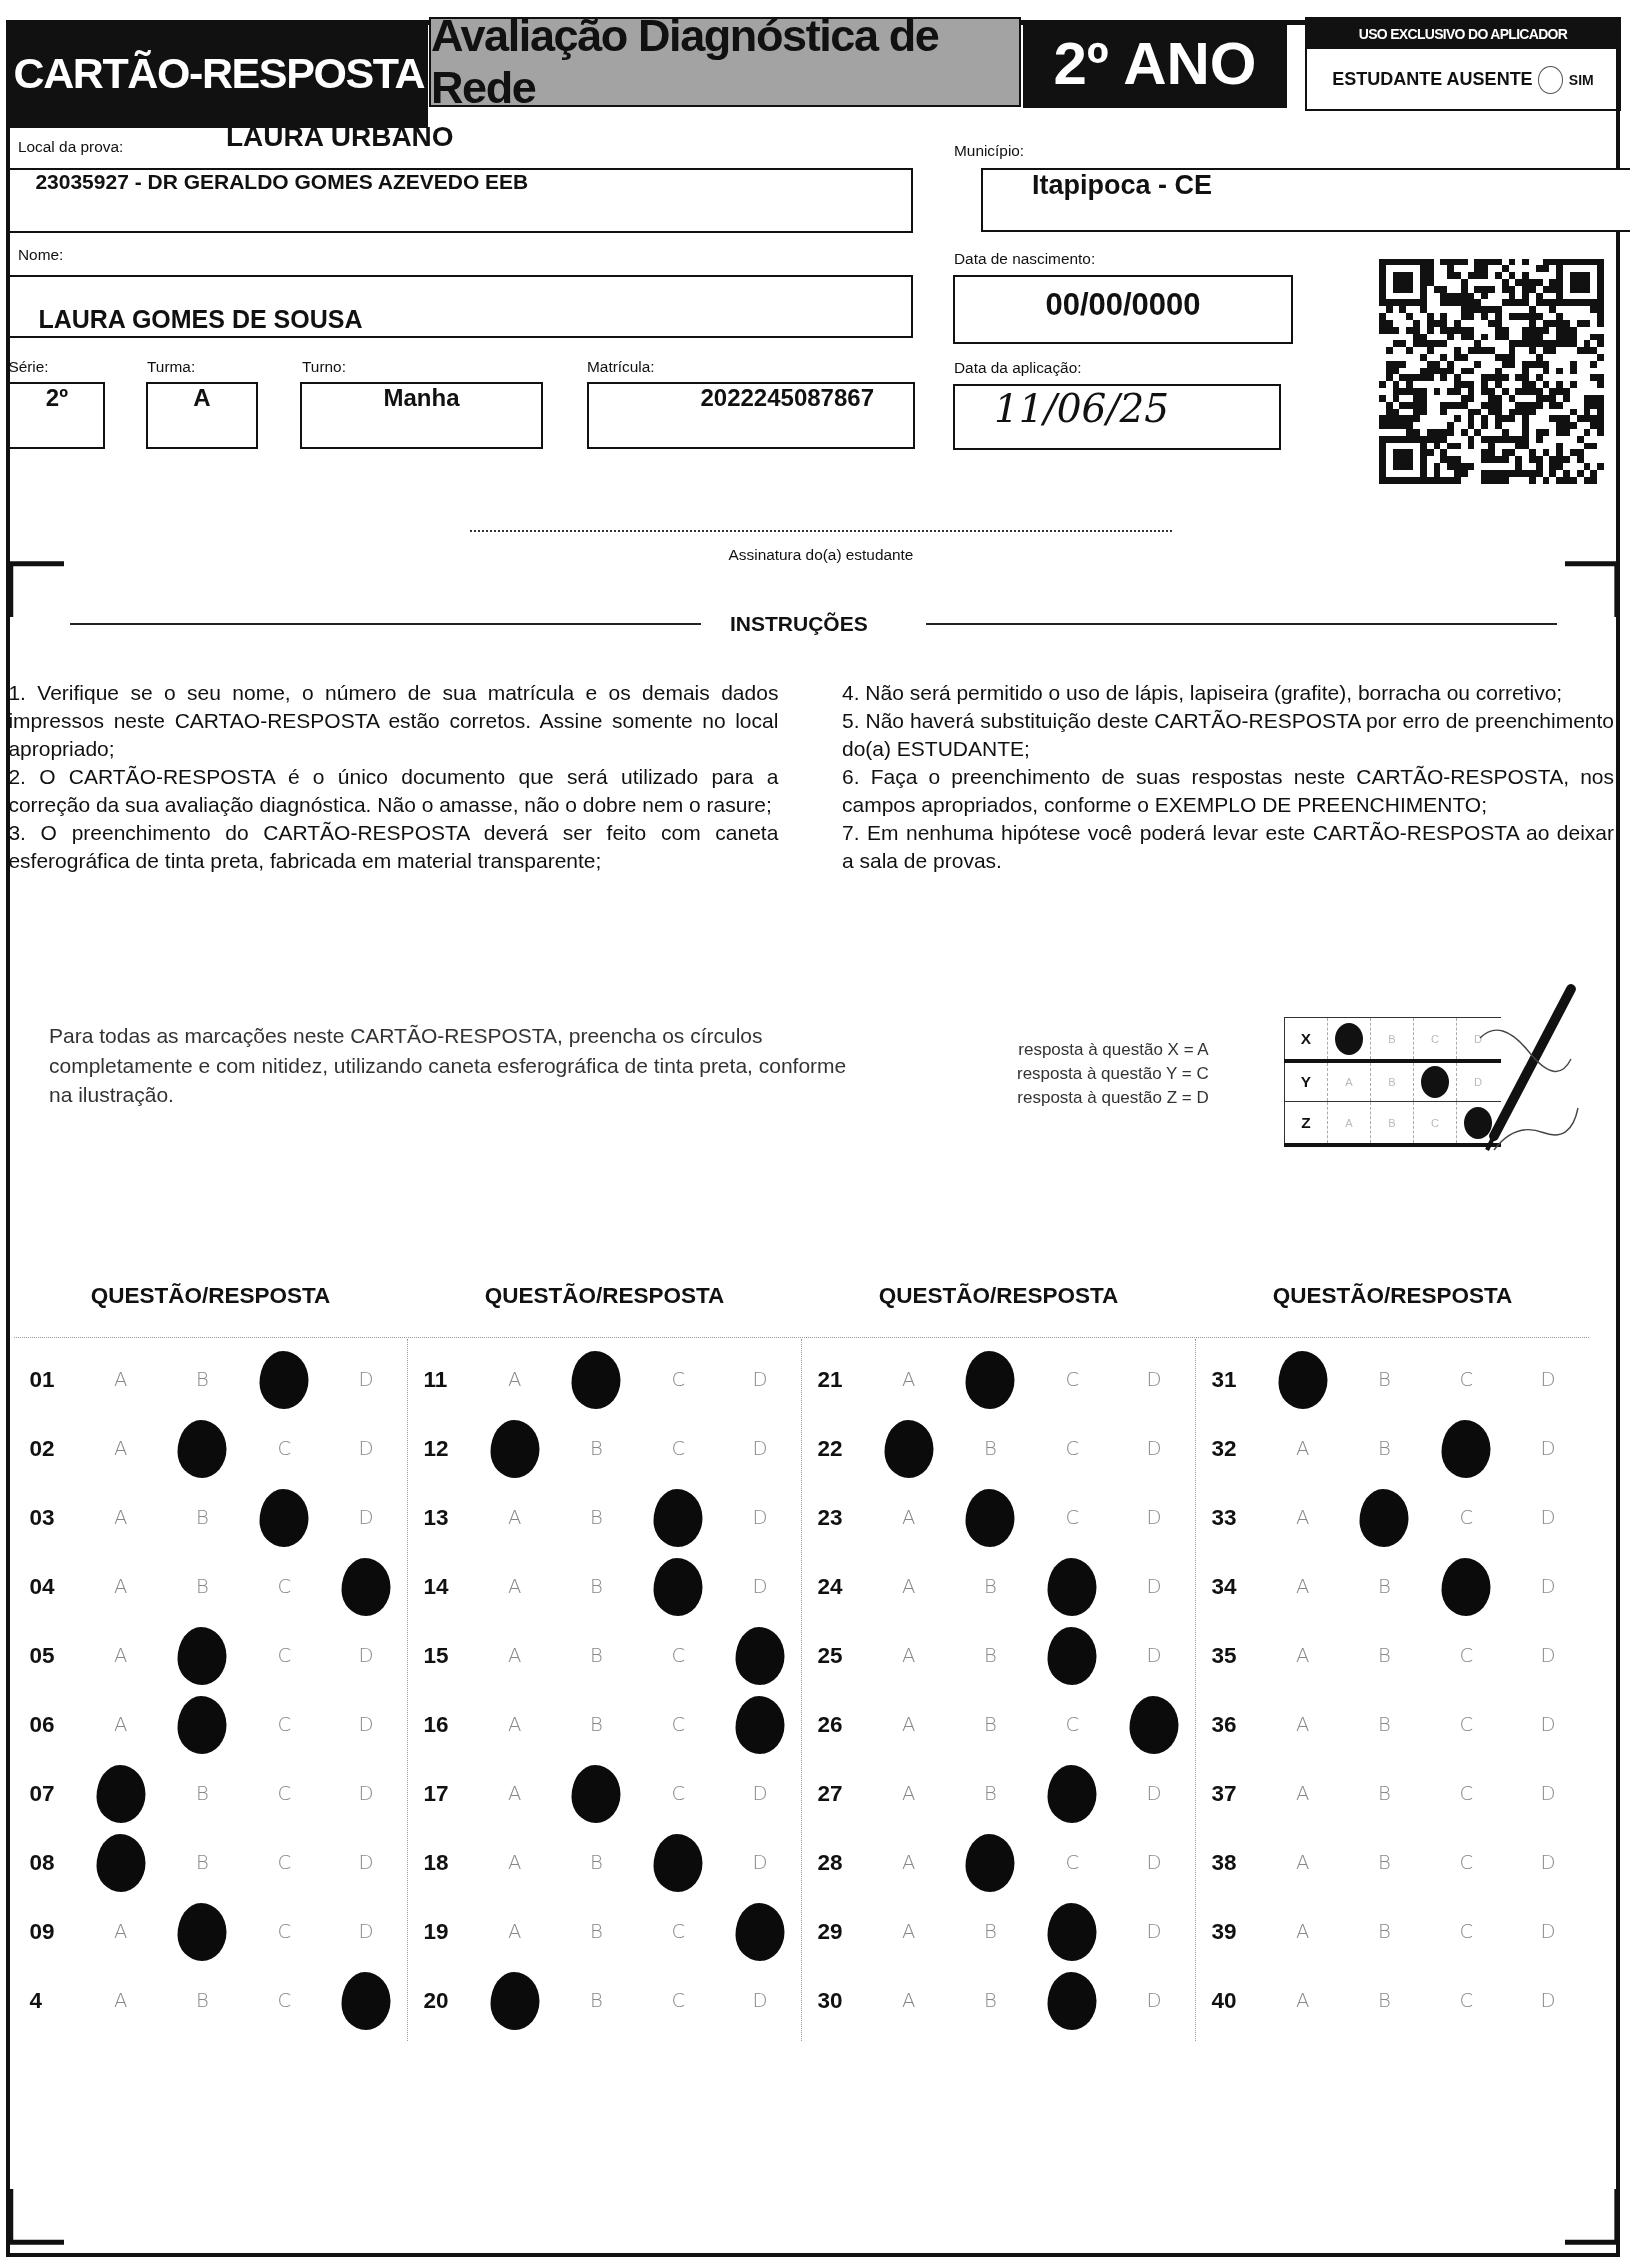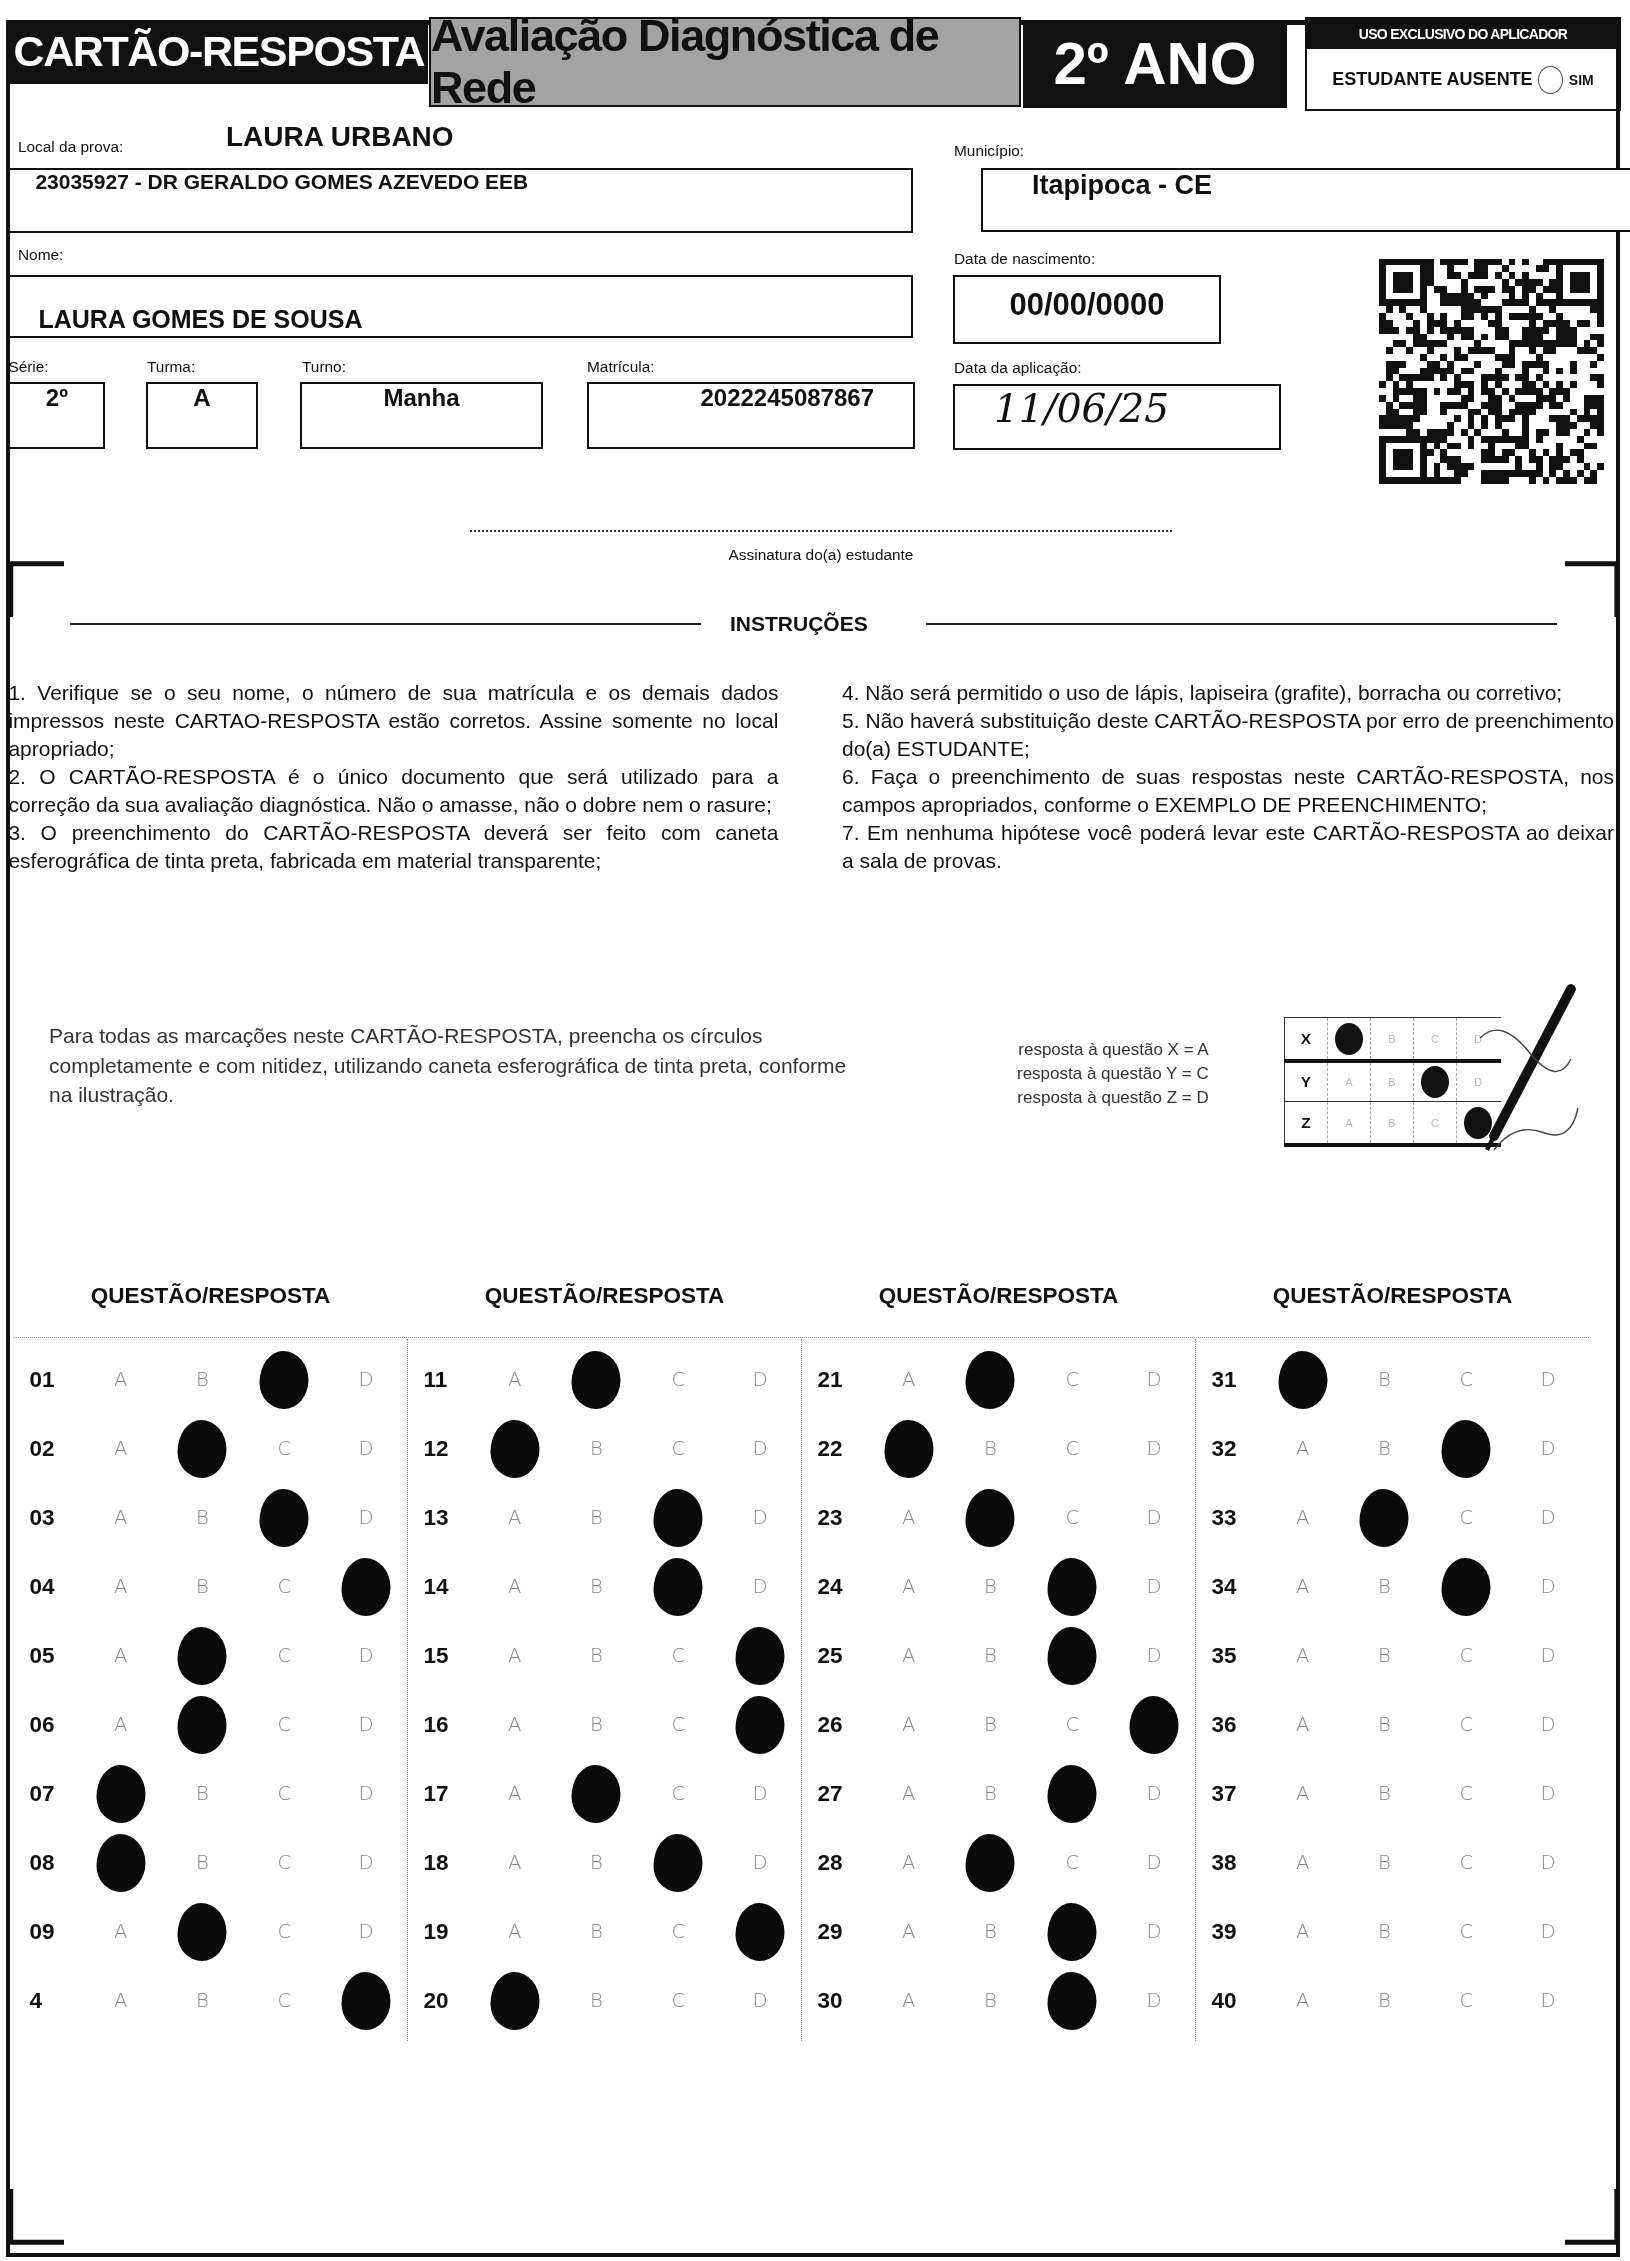--- a/index.html
+++ b/index.html
@@ -1,21 +1,21 @@
 <!DOCTYPE html>
 <html style="font-size:11.2px"><head>
 <meta charset="utf-8">
 <style>
   * { box-sizing: border-box; margin: 0; padding: 0; }
   html, body { width: 1631px; height: 2261px; background: #fff; overflow: hidden; }
   body { position: relative; font-family: "Liberation Sans", sans-serif; color: #111; }
   .abs { position: absolute; }
   .frame { left: 5.6px; top: 19.6px; width: 1614px; height: 2237px; border: 4.2px solid #111; border-top: 5.6px solid #111; }
   .hdr-black { background: #111; color: #fff; font-weight: bold; display: flex; align-items: center; justify-content: center; }
-  .title-main { left: 9.8px; top: 19.6px; width: 418px; height: 64px; font-size: 43px; letter-spacing: -1.4px; transform-origin: left; }
+  .title-main { left: 9.8px; top: 19.6px; width: 418px; height: 108px; font-size: 43px; letter-spacing: -1.4px; transform-origin: left; }
   .title-eval { left: 429px; top: 17px; width: 592px; height: 90px; border: 2.8px solid #111; background: #a3a3a3; display: flex; align-items: center; justify-content: center; font-size: 45px; font-weight: bold; letter-spacing: -1.4px; }
   .title-ano { left: 1023px; top: 19.6px; width: 264px; height: 88px; font-size: 60px; }
   .aplic { left: 1305px; top: 17px; width: 316px; height: 94px; border: 2.8px solid #111; }
   .aplic-head { height: 29.5px; background: #111; color: #fff; font-size: 14px; font-weight: bold; display: flex; align-items: center; justify-content: center; letter-spacing: -0.7px; }
   .aplic-body { height: 62px; display: flex; align-items: center; justify-content: center; gap: 5.6px; font-size: 18px; font-weight: bold; }
   .aplic-circle { width: 25px; height: 28px; border: 1.4px solid #555; border-radius: 50%; display: inline-block; }
   .aplic-sim { font-size: 14px; }
   .lbl { font-size: 15.4px; color: #111; }
   .box { border: 2.8px solid #111; background: #fff; font-weight: bold; display: flex; align-items: flex-start; }
   .val { font-size: 24px; }
@@ -74,21 +74,21 @@
 <div class="abs box" style="left:953px;top:168px;width:657px;height:64px;padding-left:49px;font-size:27px;margin-left:28px;">
   <span>Itapipoca - CE</span>
 </div>
 
 <div class="abs lbl" style="left:18px;top:246px;">Nome:</div>
 <div class="abs box" style="left:8.4px;top:275px;width:905px;height:63px;padding-left:28px;padding-top:28px;font-size:25px;">
   <span>LAURA GOMES DE SOUSA</span>
 </div>
 
 <div class="abs lbl" style="left:954px;top:250px;">Data de nascimento:</div>
-<div class="abs box" style="left:953px;top:275px;width:268px;height:69px;justify-content:center;padding-top:9.8px;font-size:31px;">
+<div class="abs box" style="left:953px;top:275px;width:340px;height:69px;justify-content:center;padding-top:9.8px;font-size:31px;">
   <span>00/00/0000</span>
 </div>
 
 <div class="abs lbl" style="left:8.4px;top:358px;">Série:</div>
 <div class="abs box" style="left:8.4px;top:382px;width:97px;height:67px;justify-content:center;">
   <span class="val">2º</span>
 </div>
 <div class="abs lbl" style="left:147px;top:358px;">Turma:</div>
 <div class="abs box" style="left:146px;top:382px;width:112px;height:67px;justify-content:center;">
   <span class="val">A</span>

